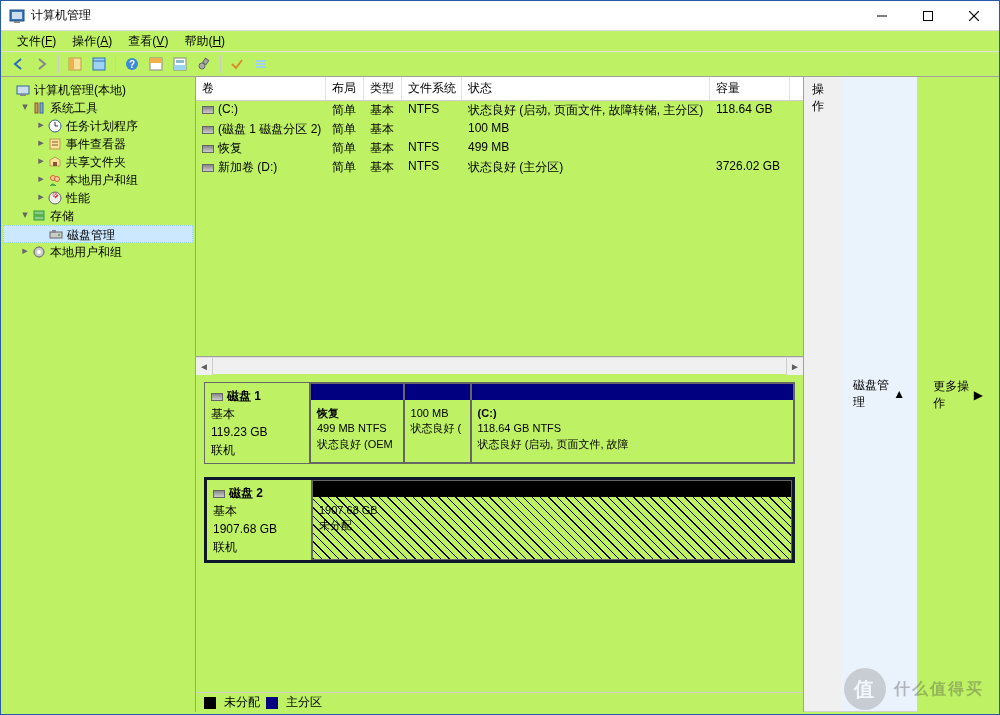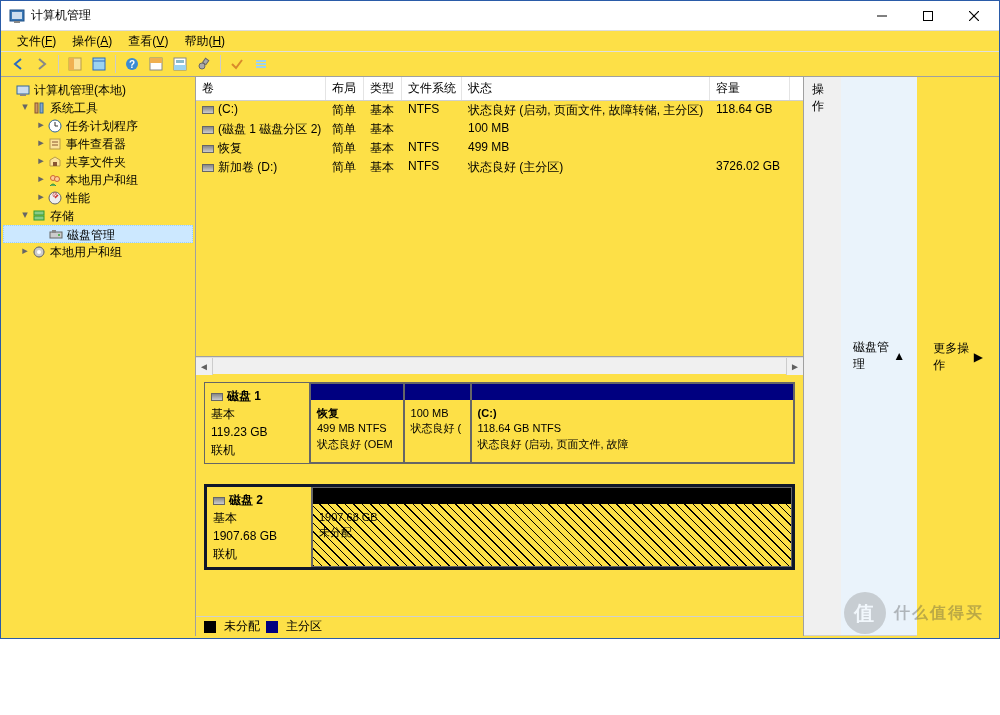--- a/index.html
+++ b/index.html
@@ -1,17 +1,17 @@
 <!DOCTYPE html>
 <html><head>
   <meta charset="utf-8">
   <style>
     *{box-sizing:border-box;margin:0;padding:0}
     body{font-family:"Microsoft YaHei","Segoe UI",Tahoma,sans-serif;font-size:12px;background:#fff;color:#000;overflow:hidden}
-    .win{width:1000px;height:639px;border:1px solid #2a5ba8;margin:0;position:relative;background:#fde047}
+    .win{width:1000px;height:715px;border:1px solid #2a5ba8;margin:0;position:relative;background:#bef264}
     .titlebar{height:30px;background:#fff;display:flex;align-items:center;padding:0 2px 0 8px;border-bottom:1px solid #ddd}
     .titlebar .iconimg{width:16px;height:16px;margin-right:6px}
     .titlebar .ttl{flex:1;font-size:12px}
     .winbtns{display:flex}
     .winbtn{width:46px;height:28px;display:flex;align-items:center;justify-content:center;font-size:14px;cursor:pointer}
     .menubar{height:20px;display:flex;align-items:center;padding:2px 10px;gap:4px}
     .menuitem{padding:0 6px;cursor:default}
     .menuitem u{text-decoration:underline}
     .toolbar{height:26px;display:flex;align-items:center;padding:2px 6px;gap:2px;border-top:1px solid #e0e0e0;border-bottom:1px solid #a0a0a0}
     .tbsep{width:1px;height:18px;background:#ccc;margin:0 3px}
@@ -29,21 +29,21 @@
     .voltable{flex:0 0 280px;overflow:auto;border-bottom:1px solid #a0a0a0}
     .volrow{display:flex;font-size:12px}
     .volrow div{padding:1px 6px;white-space:nowrap;overflow:hidden}
     .c-vol{width:130px}.c-lay{width:38px}.c-typ{width:38px}.c-fs{width:60px}.c-stat{width:248px}.c-cap{width:80px}
     .diskicon{display:inline-block;width:12px;height:8px;background:linear-gradient(#888,#ccc);border:1px solid #666;margin-right:4px;vertical-align:middle}
     .scrollhint{height:17px;background:#f0f0f0;border-top:1px solid #ddd;position:relative}
     .scrollhint .arrL,.scrollhint .arrR{position:absolute;top:0;width:17px;height:17px;background:#f0f0f0;display:flex;align-items:center;justify-content:center;color:#606060;font-size:10px;border-left:1px solid #ccc}
     .scrollhint .arrL{left:0;border-right:1px solid #ccc;border-left:none}
     .scrollhint .arrR{right:0}
     .diskgraph{flex:1;padding:8px;overflow:auto}
-    .diskblk{display:flex;margin-bottom:20px;border:1px solid #666}
+    .diskblk{display:flex;margin-bottom:13px;border:1px solid #666}
     .diskblk.hl{border:3px solid #0f172a}
     .diskinfo{width:105px;padding:4px 6px;border-right:1px solid #666;font-size:12px;line-height:1.5}
     .diskinfo .dnm{font-weight:bold}
     .parts{flex:1;display:flex}
     .part{border:1px solid #666;margin:0;position:relative;padding:22px 6px 4px;font-size:11px;line-height:1.4;overflow:hidden}
     .part .partbar{position:absolute;top:0;left:0;right:0;height:16px}
     .barblue{background:#000080}
     .barblack{background:#000}
     .hatch{background-image:repeating-linear-gradient(45deg,#000 0,#000 1px,transparent 1px,transparent 6px)}
     .legend{height:20px;padding:2px 8px;border-top:1px solid #d0d0d0;display:flex;align-items:center;gap:6px;font-size:12px}

